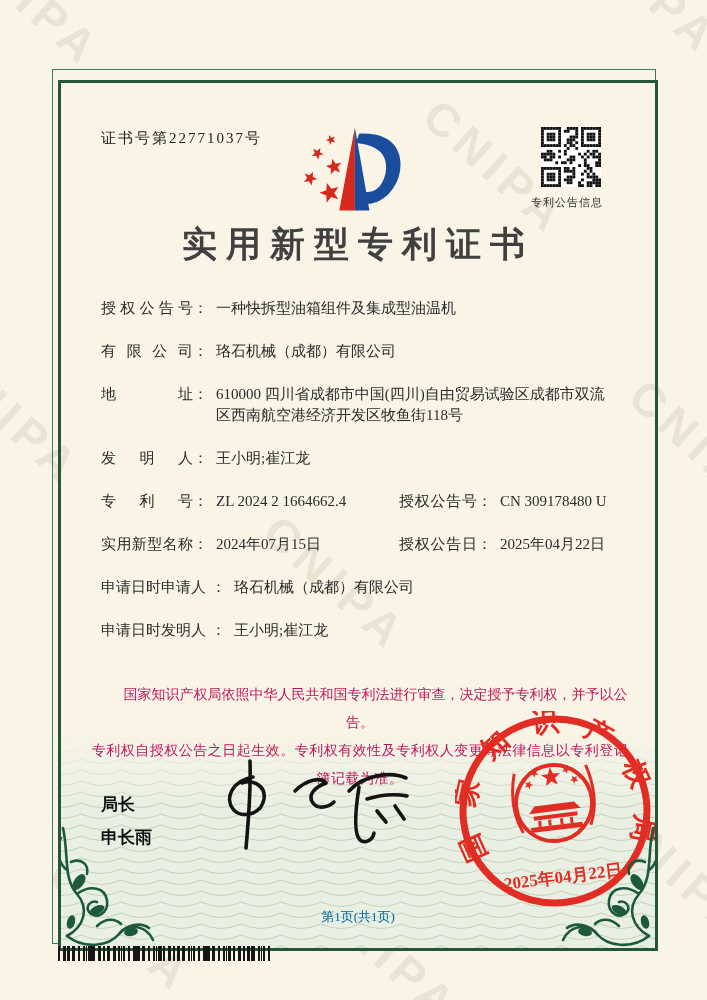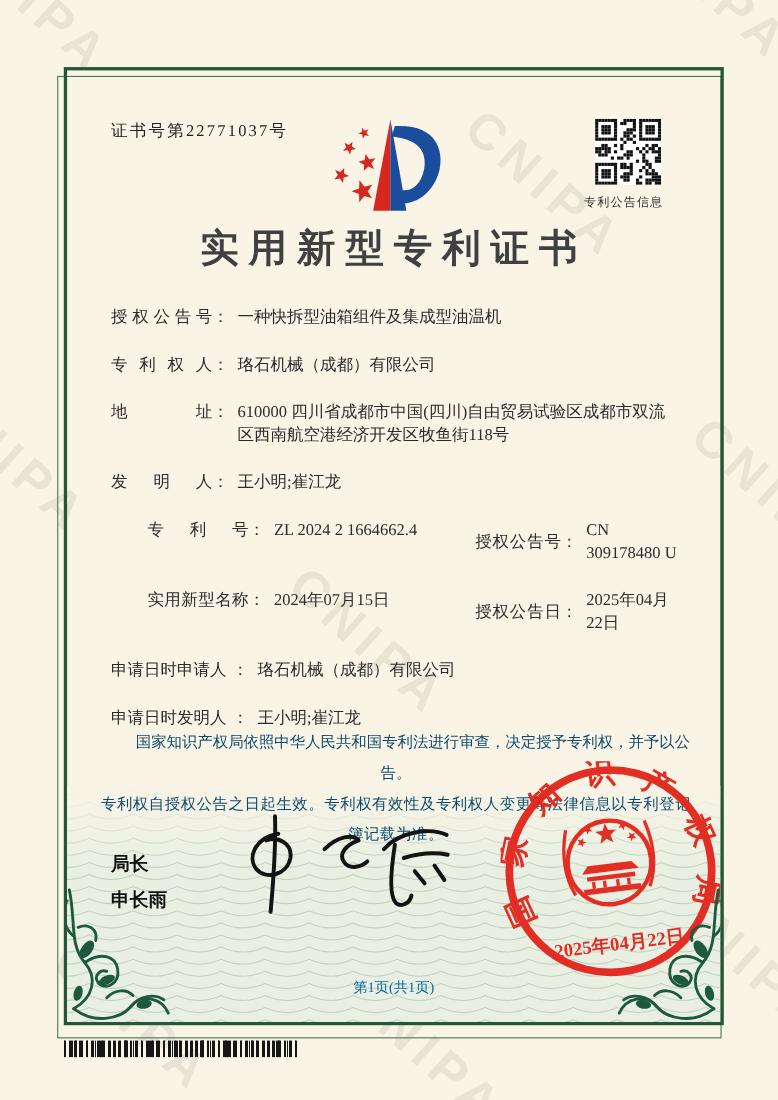--- a/index.html
+++ b/index.html
@@ -11,21 +11,21 @@
   }
   .wm{
     position:absolute;z-index:1;
     font-family:"Liberation Sans","DejaVu Sans",sans-serif;
     font-weight:bold;font-size:46px;letter-spacing:7px;
     color:rgba(150,142,118,.17);
     transform:rotate(42deg);white-space:nowrap;pointer-events:none;
   }
   
   .frame{
-    position:absolute;left:58px;top:61px;width:594px;height:865px;
+    position:absolute;left:58px;top:80px;width:594px;height:865px;
     border:3px solid #24573a;z-index:2;overflow:hidden;background:transparent;
   }
   .frame-outline{
     position:absolute;left:52px;top:69px;width:602px;height:873px;
     border:1px solid #3e7a57;z-index:2;pointer-events:none;
   }
   
   .waves{position:absolute;left:0;right:0;bottom:0;height:215px;z-index:0;}
   .wave-fade{position:absolute;left:0;right:0;top:0;height:75px;
     background:linear-gradient(#f9f4e6,rgba(249,244,230,0));}
@@ -40,25 +40,25 @@
     position:absolute;left:0;right:0;top:138px;text-align:center;
     font-size:35px;font-weight:bold;letter-spacing:9px;color:#404040;
   }
   
   .fields{position:absolute;left:40px;right:36px;top:215px;font-size:15px;}
   .frow{display:flex;align-items:flex-start;margin-bottom:22px;line-height:21px;}
   .f-label{display:inline-block;width:92px;text-align:justify;text-align-last:justify;flex:0 0 auto;}
   .f-label.wide{width:110px;text-align-last:auto;}
   .f-colon{flex:0 0 auto;}
   .f-value{margin-left:8px;max-width:428px;}
-  .col-l{display:flex;width:298px;flex:0 0 auto;margin-left:33px;}
+  .col-l{display:flex;width:298px;flex:0 0 auto;}
   .col-r{display:flex;align-items:center;}
   .col-r .f-label{width:78px;}
   
-  .para{position:absolute;left:24px;right:20px;top:598px;font-size:14px;line-height:28px;color:#0c4a6e;}
+  .para{position:absolute;left:24px;right:20px;top:598px;font-size:14px;line-height:28px;color:#be185d;}
   .para .l1{display:block;text-indent:2.2em;text-align:center;}
   .para .l2{display:block;text-align:center;letter-spacing:.5px;}
   
   .signer{position:absolute;left:40px;top:705px;font-family:"Liberation Sans","DejaVu Sans",sans-serif;
     font-weight:bold;font-size:17px;line-height:33px;color:#111;}
   .sig-svg{position:absolute;left:130px;top:668px;width:280px;height:120px;}
   
   .seal{position:absolute;left:394px;top:628px;width:200px;height:200px;z-index:4;opacity:.95;}
   
   .page-footer{position:absolute;left:0;right:0;bottom:22px;text-align:center;font-size:13px;color:#0369a1;}
@@ -354,21 +354,21 @@
 
     <div class="title">实用新型专利证书</div>
 
     <div class="fields">
       <div class="frow">
         <span class="f-label">授权公告号</span>
           <span class="f-colon">：</span>
         <span class="f-value">一种快拆型油箱组件及集成型油温机</span>
       </div>
       <div class="frow">
-        <span class="f-label">专利权人</span>
+        <span class="f-label">有限公司</span>
           <span class="f-colon">：</span>
         <span class="f-value">珞石机械（成都）有限公司</span>
       </div>
       <div class="frow">
         <span class="f-label">地址</span>
           <span class="f-colon">：</span>
         <span class="f-value">610000 四川省成都市中国(四川)自由贸易试验区成都市双流区西南航空港经济开发区牧鱼街118号</span>
       </div>
       <div class="frow">
         <span class="f-label">发明人</span>

